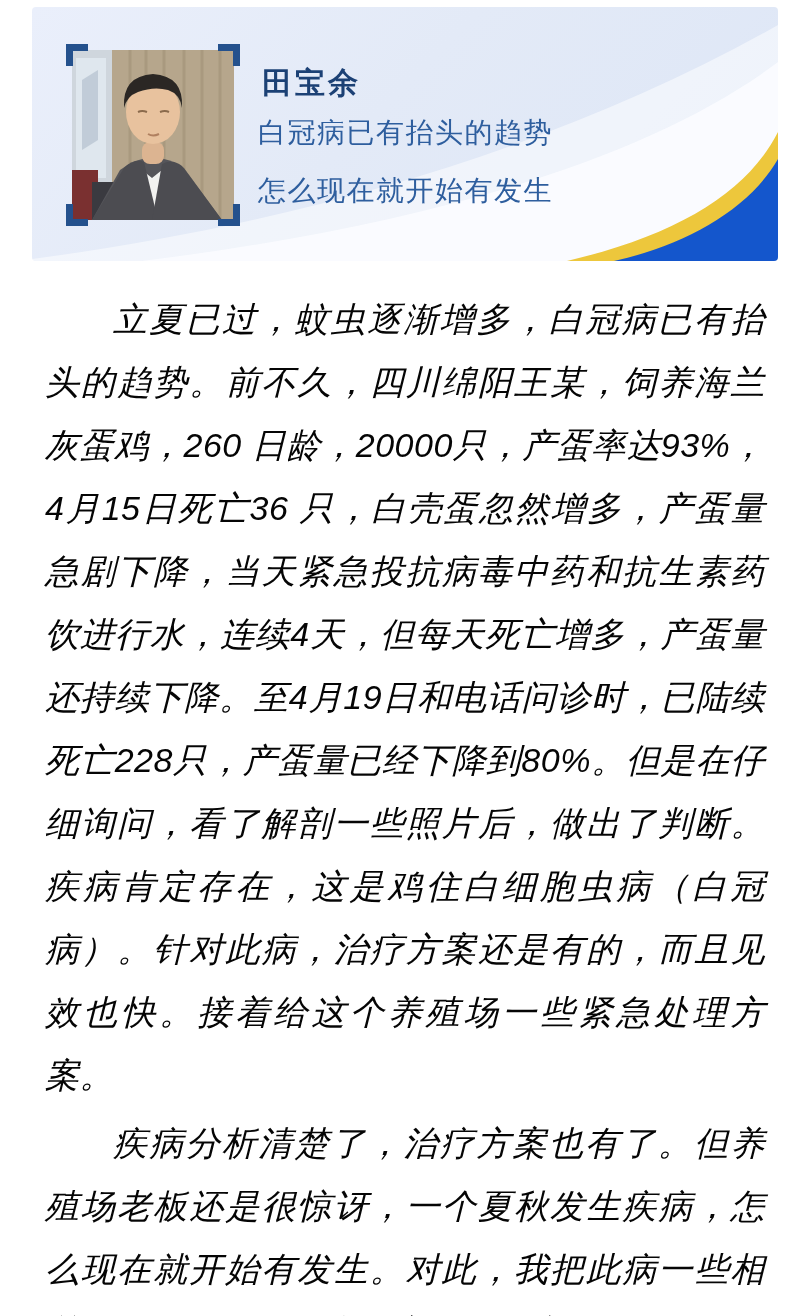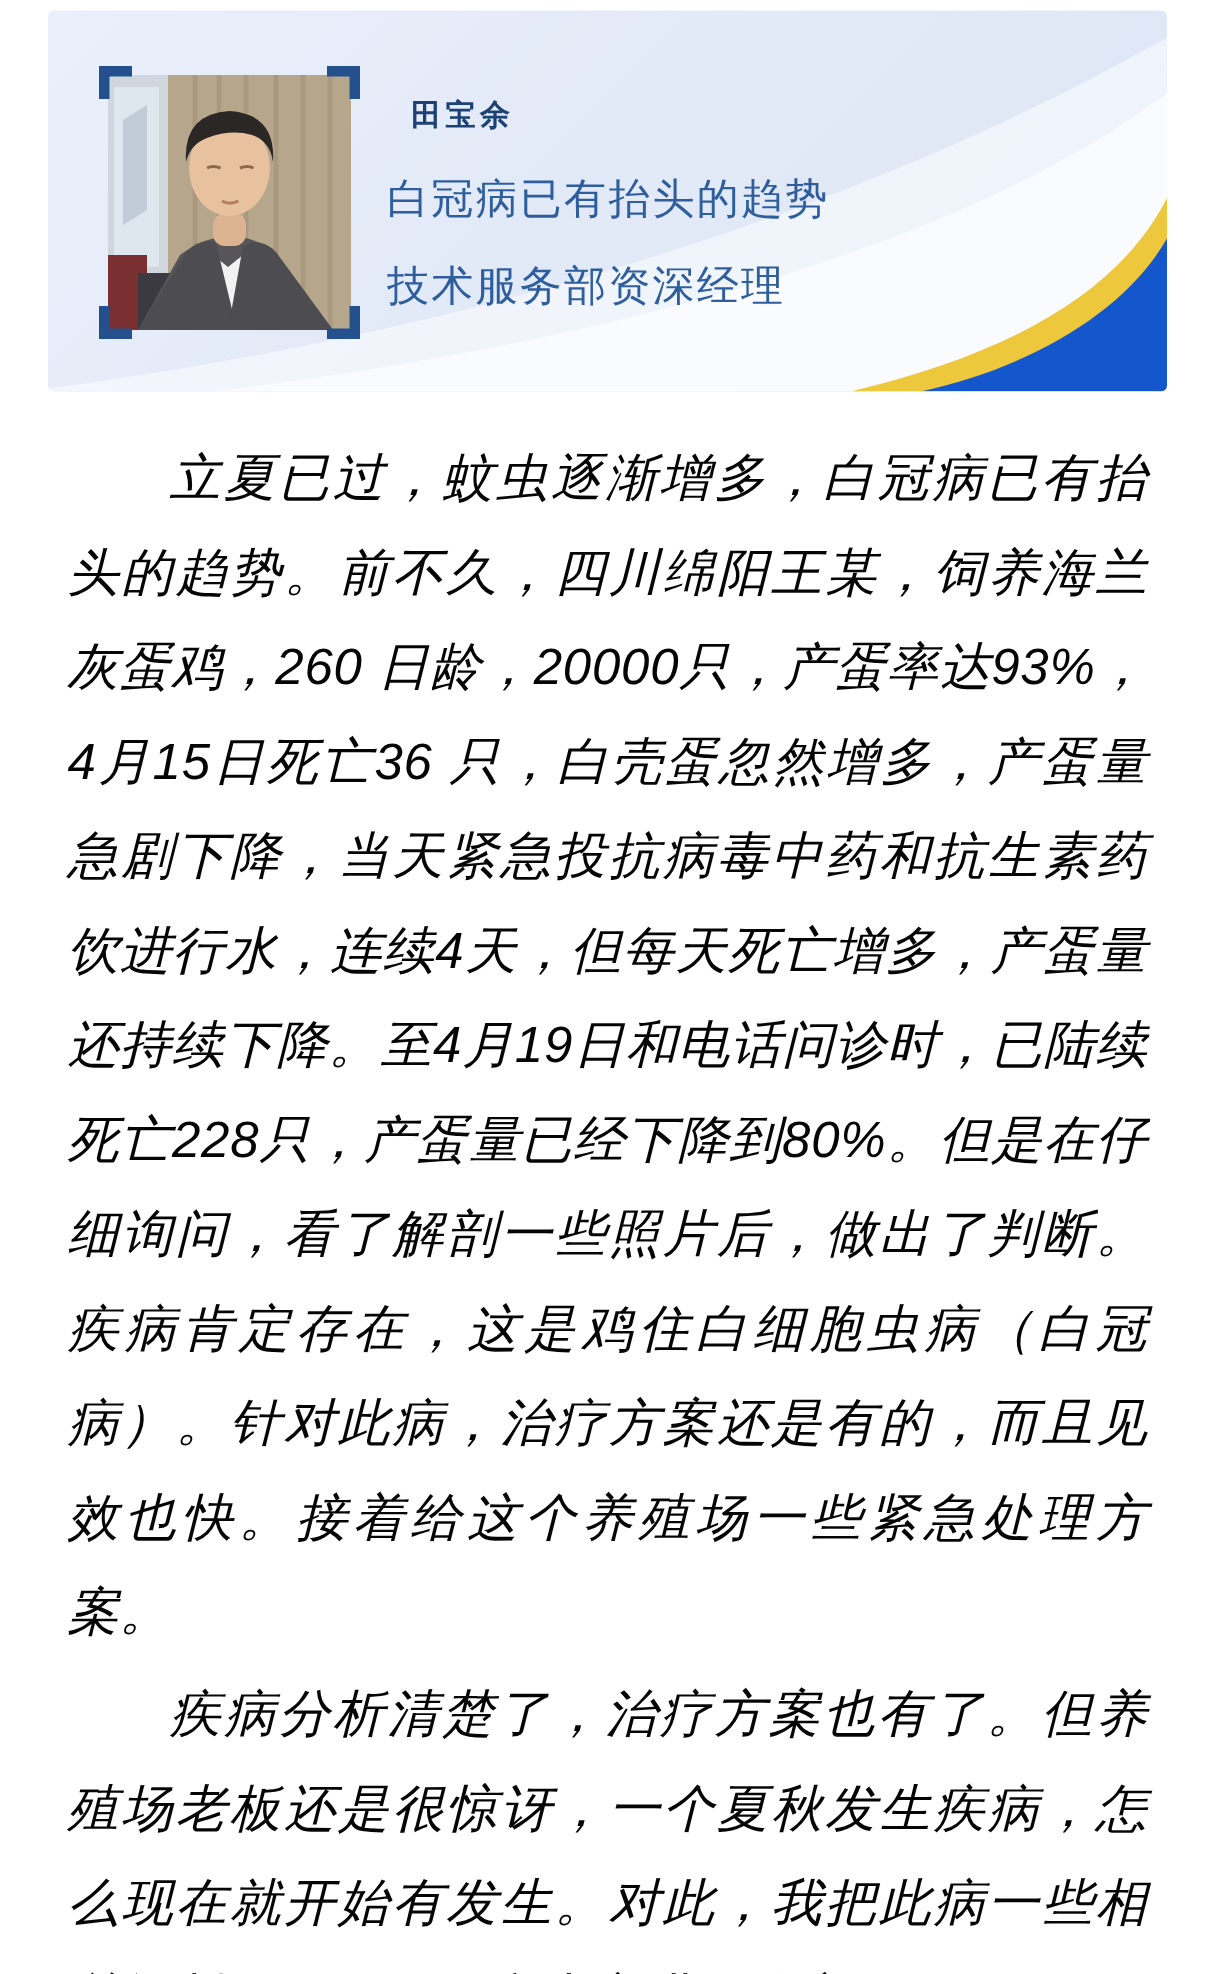--- a/index.html
+++ b/index.html
@@ -53,23 +53,23 @@
   .corner.tr { right: 0; top: 0; border-left: none; border-bottom: none; }
   .corner.bl { left: 0; bottom: 0; border-right: none; border-top: none; }
   .corner.br { right: 0; bottom: 0; border-left: none; border-top: none; }
   .profile-info {
     position: absolute;
     left: 226px;
     top: 0;
   }
   .profile-name {
     position: absolute;
-    left: 16px;
+    left: 4px;
     top: 56px;
-    font-size: 20px;
+    font-size: 30px;
     font-weight: bold;
     letter-spacing: 3px;
     color: #1c4175;
     white-space: nowrap;
   }
   .profile-company {
     position: absolute;
     left: 0;
     top: 107px;
     font-size: 28px;
@@ -157,20 +157,20 @@
     </div>
     <span class="corner tl"></span>
     <span class="corner tr"></span>
     <span class="corner bl"></span>
     <span class="corner br"></span>
   </div>
 
   <div class="profile-info">
     <div class="profile-name">田宝余</div>
     <div class="profile-company">白冠病已有抬头的趋势</div>
-    <div class="profile-title">技术服务部资深经理</div>
+    <div class="profile-title">怎么现在就开始有发生</div>
   </div>
 </div>
 
 <div class="article">
   <p>立夏已过，蚊虫逐渐增多，白冠病已有抬头的趋势。前不久，四川绵阳王某，饲养海兰灰蛋鸡，260 日龄，20000只，产蛋率达93%，4月15日死亡36 只，白壳蛋忽然增多，产蛋量急剧下降，当天紧急投抗病毒中药和抗生素药饮进行水，连续4天，但每天死亡增多，产蛋量还持续下降。至4月19日和电话问诊时，已陆续死亡228只，产蛋量已经下降到80%。但是在仔细询问，看了解剖一些照片后，做出了判断。疾病肯定存在，这是鸡住白细胞虫病（白冠病）。针对此病，治疗方案还是有的，而且见效也快。接着给这个养殖场一些紧急处理方案。</p>
   <p>疾病分析清楚了，治疗方案也有了。但养殖场老板还是很惊讶，一个夏秋发生疾病，怎么现在就开始有发生。对此，我把此病一些相关资料做了整理，和大家进行分享。</p>
 </div>
 
 </body></html>

